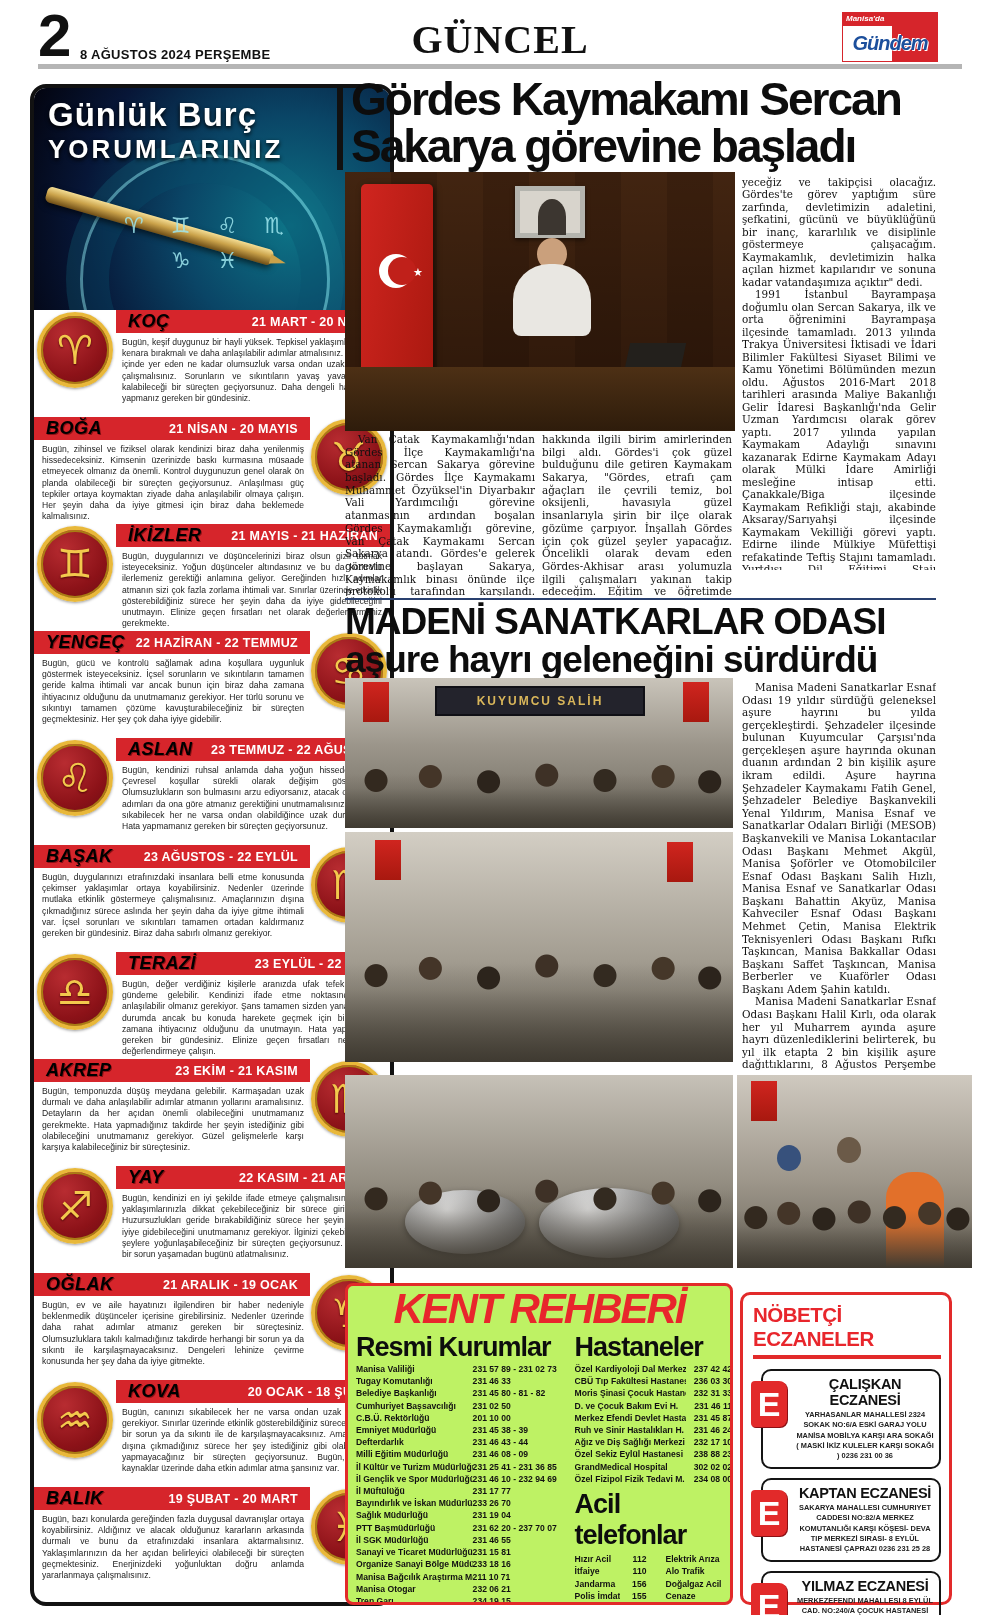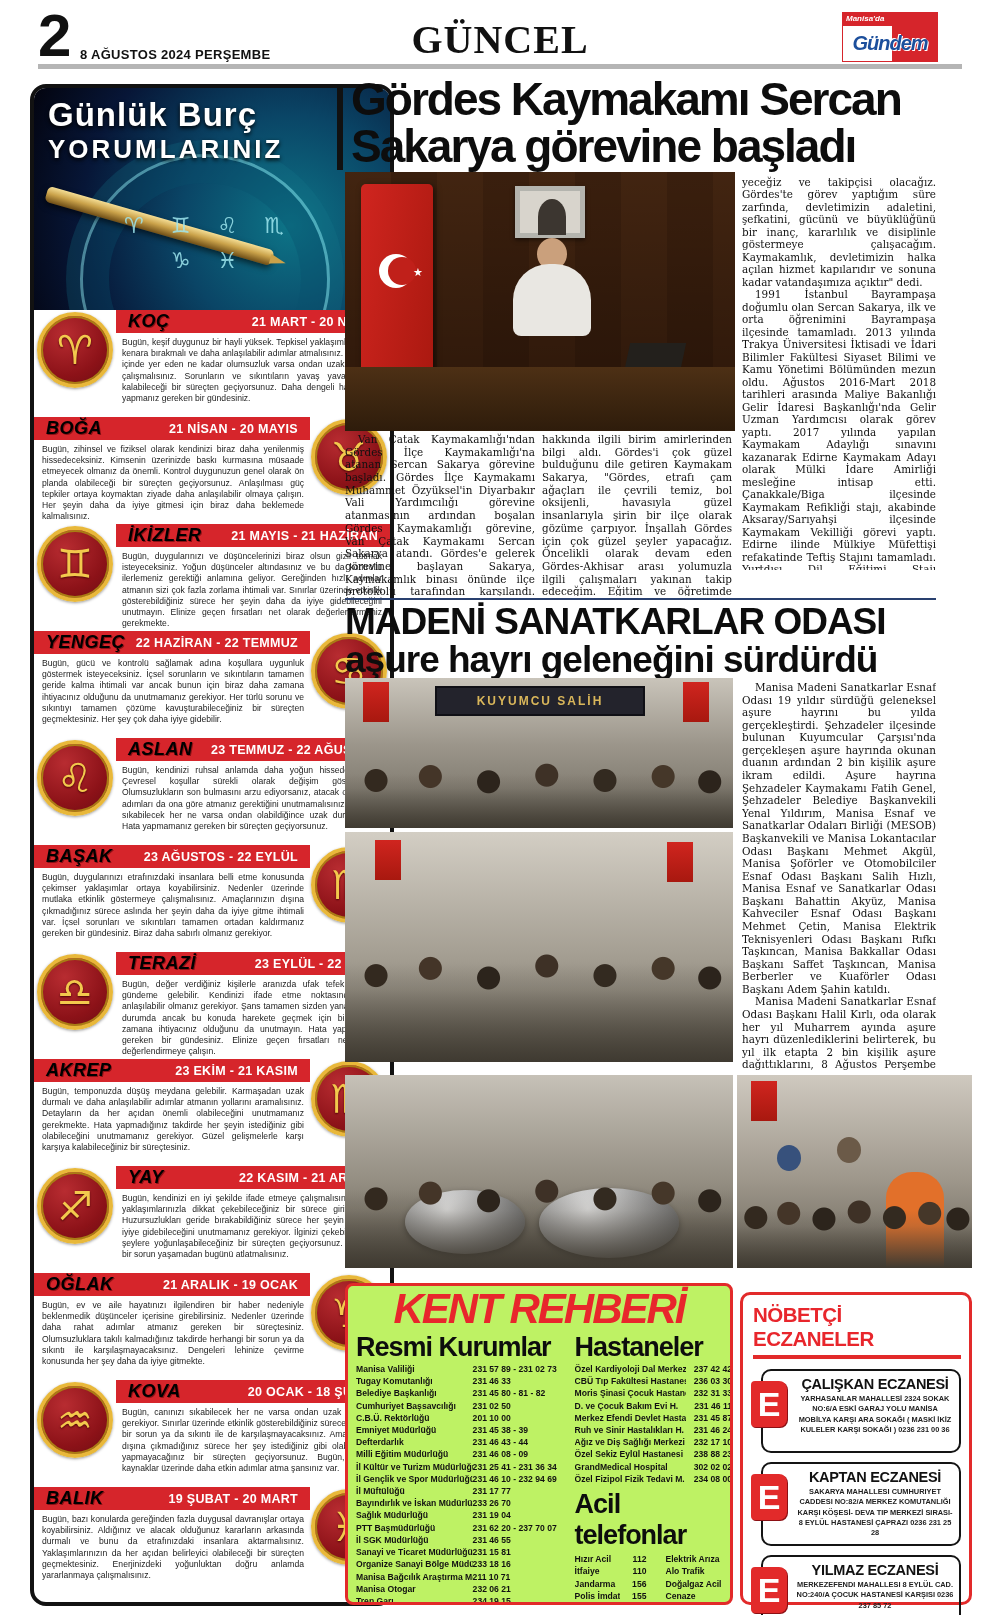--- a/index.html
+++ b/index.html
@@ -106,21 +106,21 @@
   .kent-h { font-size:27px; font-weight:bold; letter-spacing:-1px; line-height:1.15; color:#0d0d0d; }
   .dir-row { display:flex; font-size:8.6px; font-weight:bold; line-height:1.42; }
   .dir-name { flex:1; white-space:nowrap; overflow:hidden; }
   .dir-phone { width:92px; white-space:nowrap; }
   .kent-right .dir-phone { width:46px; text-align:right; }
   .acil-cols { display:flex; gap:19px; margin-top:2px; }
   .acil-col { flex:1; }
   .acil-col .dir-phone { width:26px; text-align:right; }
 
   
-  .ecz { position:absolute; left:740px; top:1292px; width:232px; height:313px; border:3px solid #e22a2a; border-radius:10px; background:#fff; padding:8px 8px 4px 10px; }
+  .ecz { position:absolute; left:740px; top:1292px; width:212px; height:313px; border:3px solid #e22a2a; border-radius:10px; background:#fff; padding:8px 8px 4px 10px; }
   .ecz-title { color:#e8262c; font-size:20.5px; font-weight:bold; letter-spacing:-.5px; }
   .ecz-rule { height:4px; background:#e22a2a; margin:4px 0 10px; }
   .ecz-card { position:relative; border:2px solid #141414; border-radius:10px; margin:0 0 9px 8px; padding:5px 4px 5px 32px; min-height:84px; }
   .ecz-logo { position:absolute; left:-12px; top:10px; width:36px; height:46px; background:#e22a2a; color:#fff; font-weight:bold; font-size:34px; line-height:46px; text-align:center; border-radius:4px 8px 8px 4px; box-shadow:1px 1px 0 #8c1014; }
   .ecz-name { text-align:center; font-weight:bold; font-size:14.5px; letter-spacing:-.3px; }
   .ecz-addr { text-align:center; font-size:7.4px; font-weight:bold; color:#222; line-height:1.4; margin-top:2px; }
 </style>
 </head>
 <body>
 
@@ -360,21 +360,21 @@
               <span class="dir-phone">231 46 43 - 44</span>
             </div>
 
             <div class="dir-row">
               <span class="dir-name">Milli Eğitim Müdürlüğü</span>
               <span class="dir-phone">231 46 08 - 09</span>
             </div>
 
             <div class="dir-row">
               <span class="dir-name">İl Kültür ve Turizm Müdürlüğü</span>
-              <span class="dir-phone">231 25 41 - 231 36 34</span>
+              <span class="dir-phone">231 25 41 - 231 36 85</span>
             </div>
 
             <div class="dir-row">
               <span class="dir-name">İl Gençlik ve Spor Müdürlüğü</span>
               <span class="dir-phone">231 46 10 - 232 94 69</span>
             </div>
 
             <div class="dir-row">
               <span class="dir-name">İl Müftülüğü</span>
               <span class="dir-phone">231 17 77</span>

